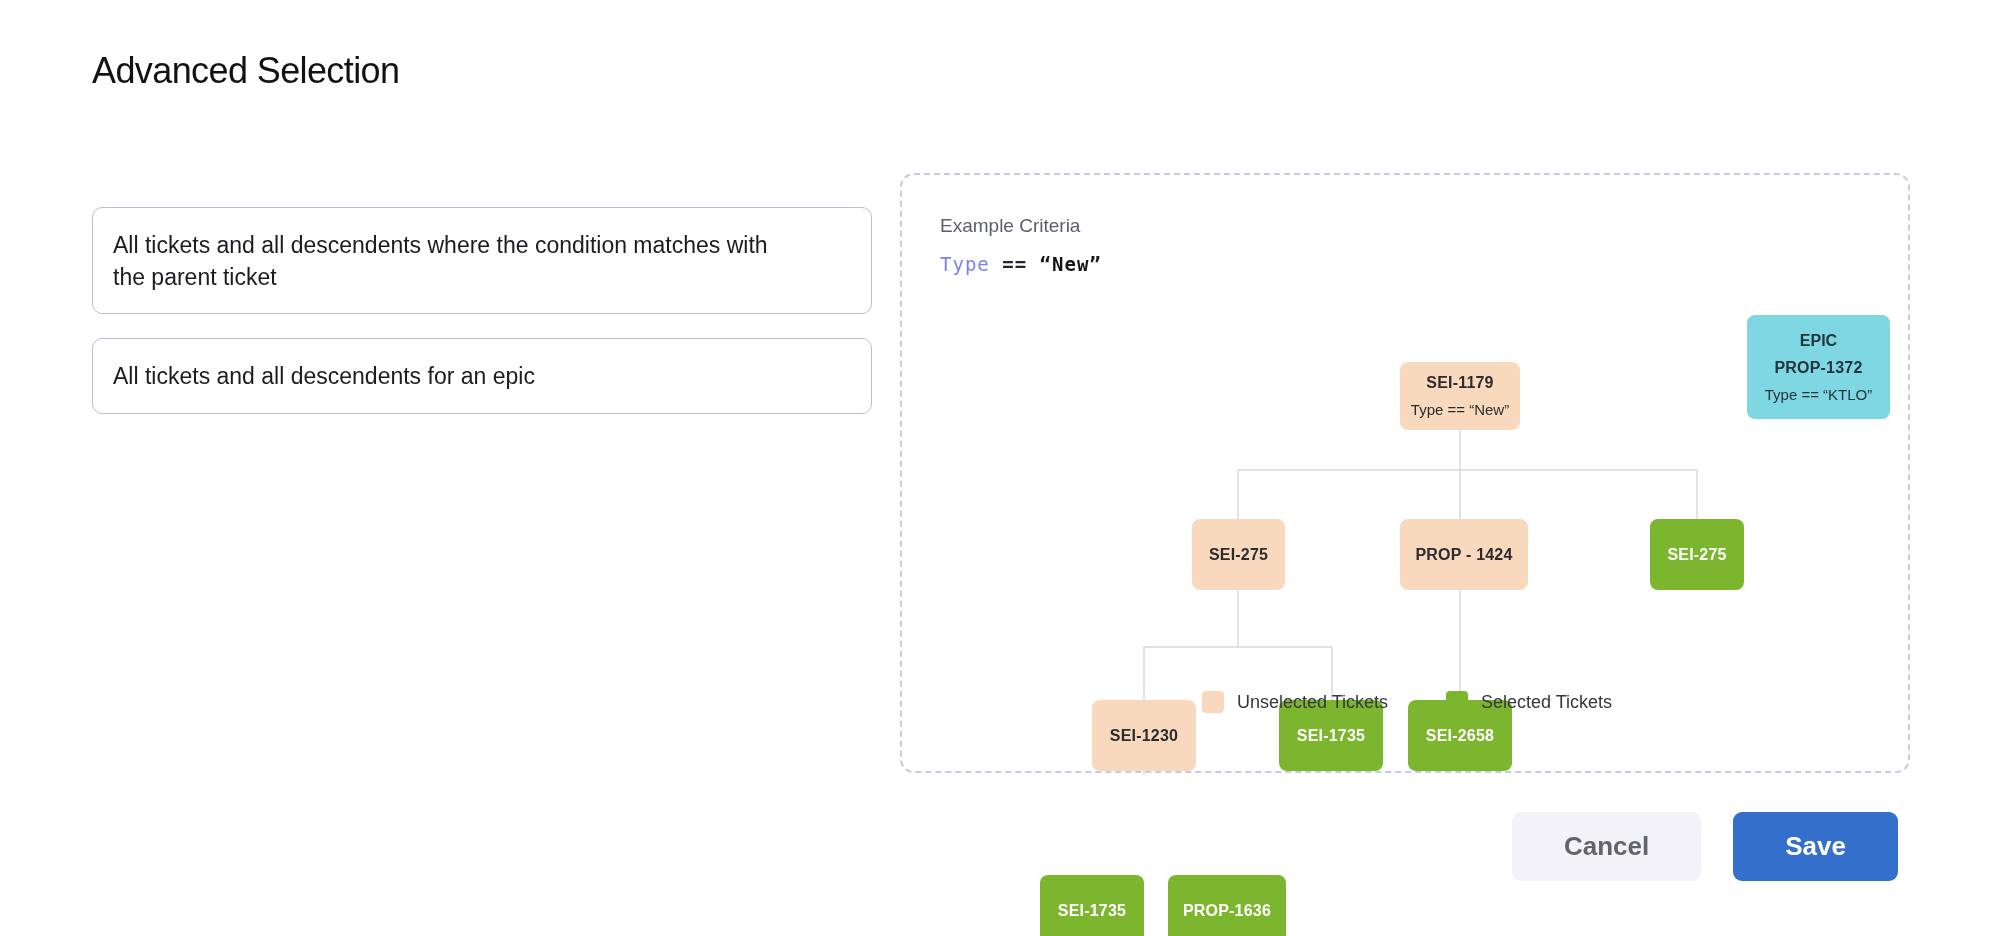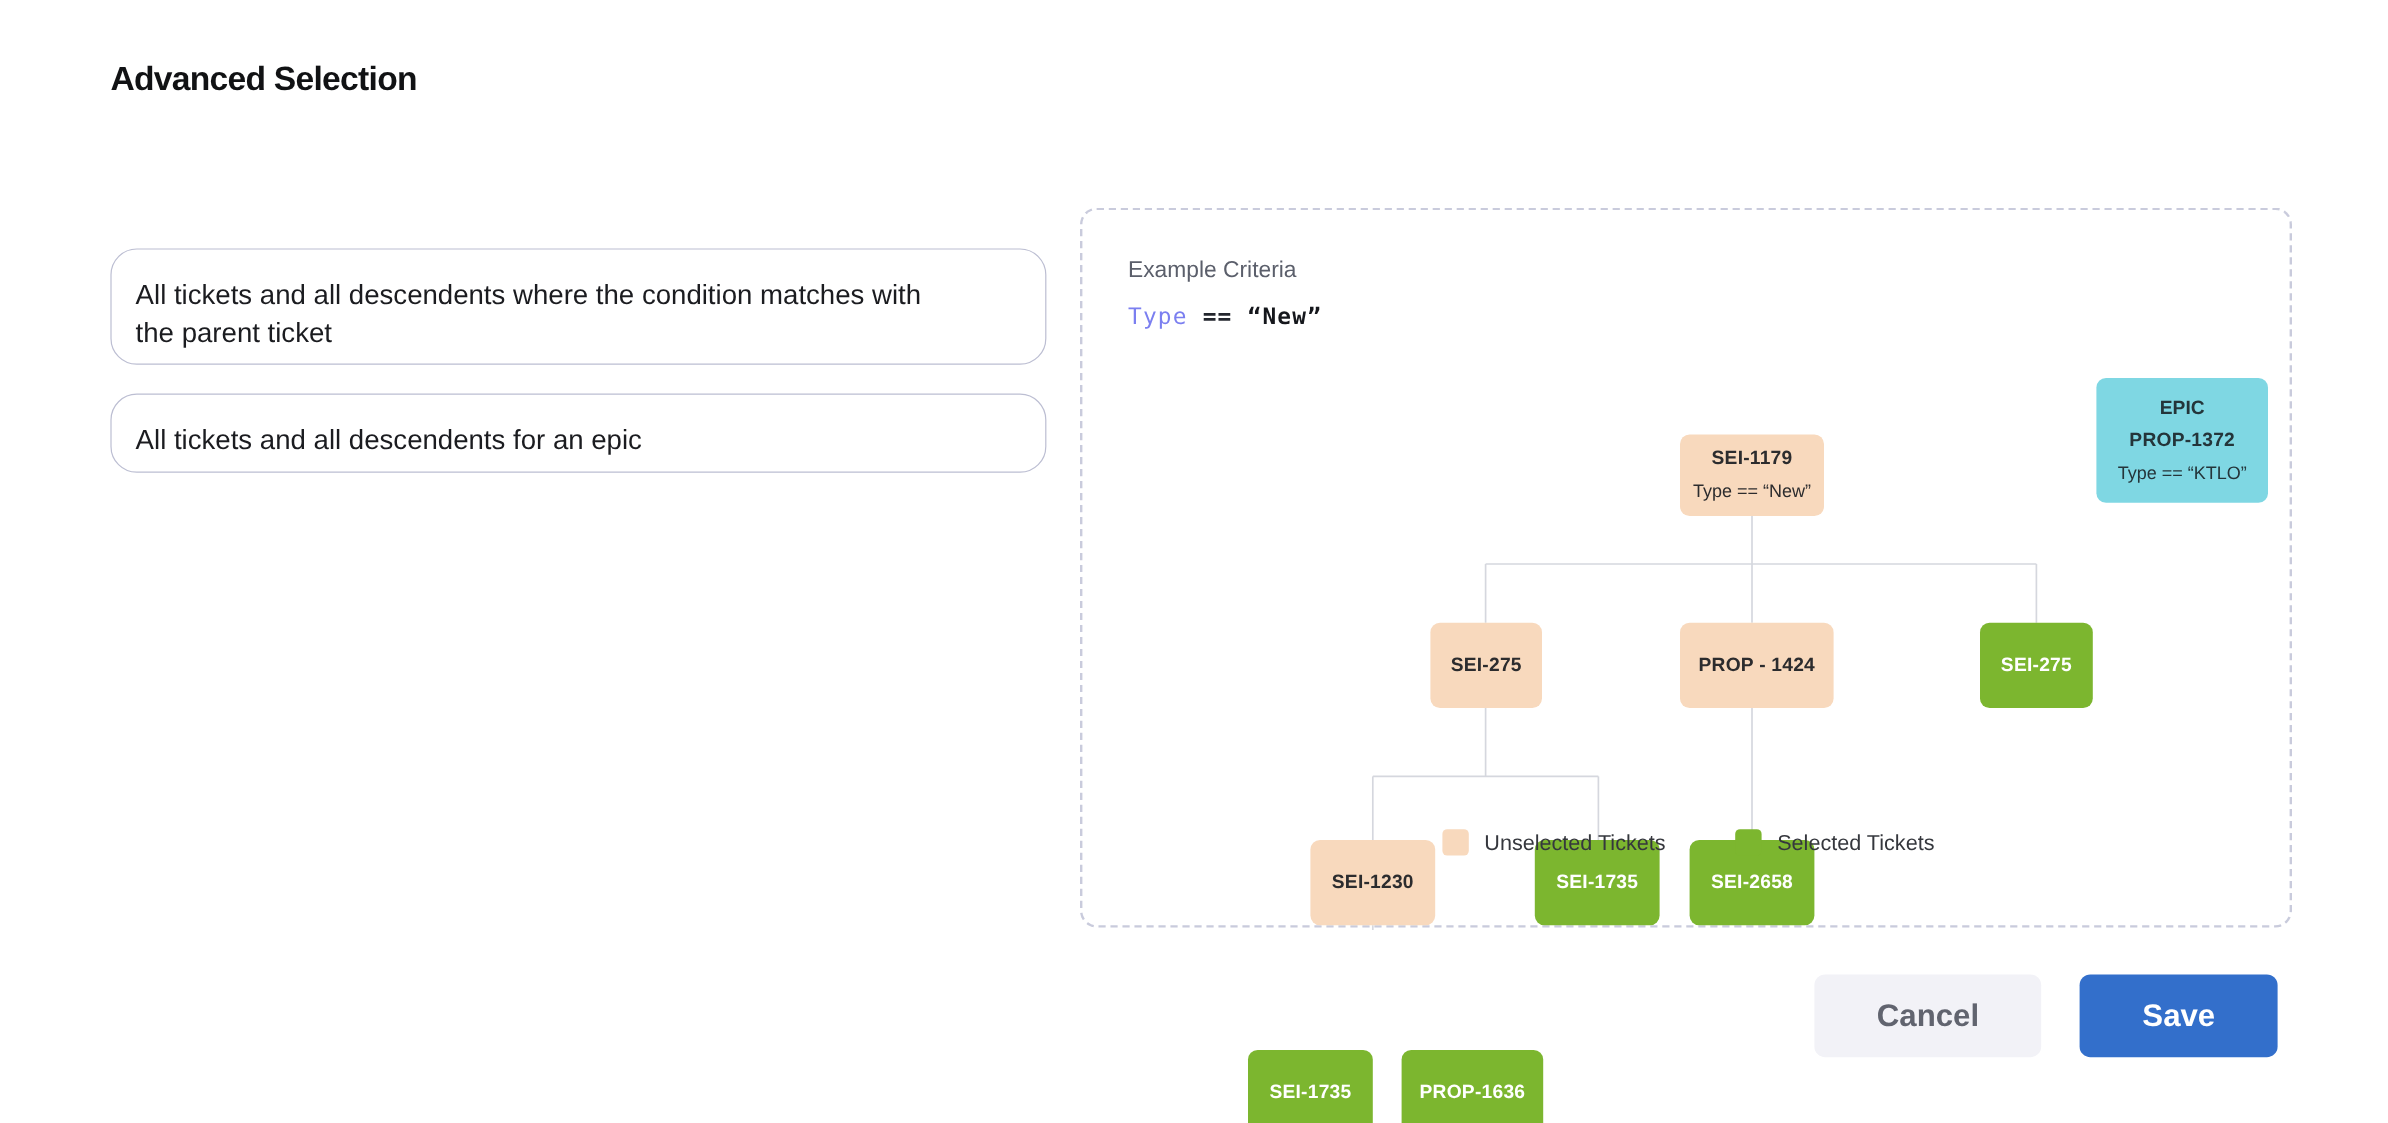--- a/index.html
+++ b/index.html
@@ -7,31 +7,31 @@
     width: 1990px; height: 936px;
     background: #ffffff;
     font-family: "Liberation Sans", sans-serif;
     overflow: hidden;
   }
   .page { position: relative; width: 1990px; height: 936px; background:#fff; }
 
   
   .page-title {
     position: absolute; left: 92px; top: 50px;
-    font-size: 28px; font-weight: 700; letter-spacing: -0.6px;
+    font-size: 36px; font-weight: 400; letter-spacing: -0.6px;
     color: #111214;
   }
 
   
   .options { position: absolute; left: 92px; top: 207px; width: 780px; }
   .option-card {
     border: 1.5px solid #bcbed2;
-    border-radius: 22px;
+    border-radius: 10px;
     background: #ffffff;
-    padding: 22px 22px 10px 20px;
+    padding: 22px 22px 20px 20px;
     margin-bottom: 24px;
     font-size: 23px;
     line-height: 1.38;
     color: #1b1c20;
     cursor: pointer;
     min-height: 64px;
     display: flex; align-items: center;
   }
   .option-card.selected {
     border: 2.5px solid #1f4fa3;

